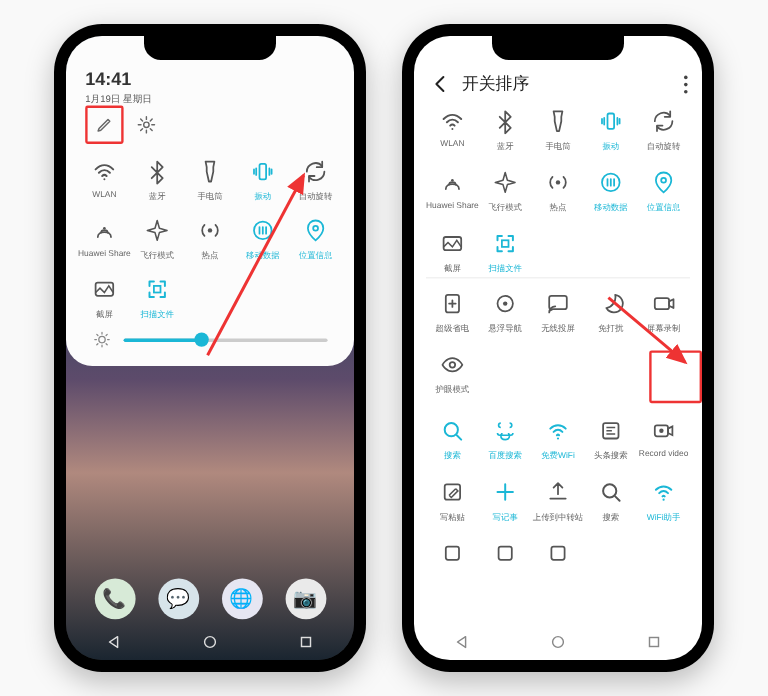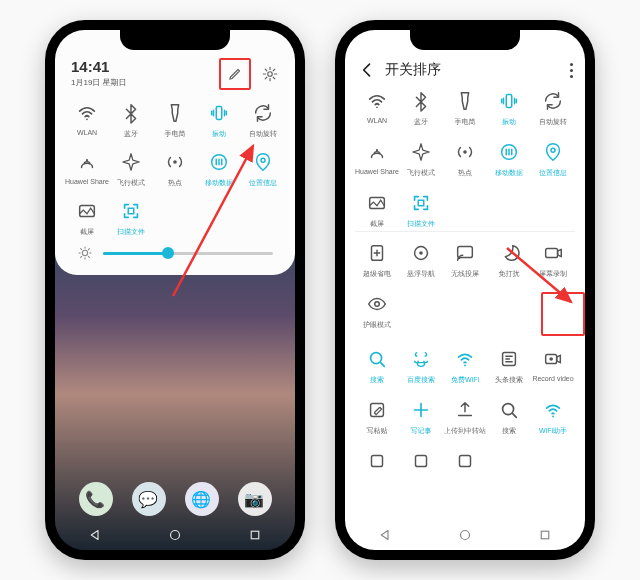--- a/index.html
+++ b/index.html
@@ -54,20 +54,21 @@
   .panel {
     position: absolute;
     top: 0; left: 0; right: 0;
     background: #fcfcfc;
     border-radius: 0 0 22px 22px;
     padding: 28px 10px 14px 10px;
   }
   .status-row {
     display: flex; align-items: flex-start; justify-content: space-between; padding: 0 6px;
     color: #333;
+    flex-direction: column;
   }
   .clock { display:flex; flex-direction:column; }
   .clock .time { font-size: 15px; font-weight: 600; }
   .clock .date { font-size: 8px; color:#555; margin-top:2px;}
   .top-actions { display:flex; align-items:center; gap:10px; }
   .edit-box {
     width: 28px; height: 28px; border: 2px solid #e33; border-radius:2px;
     display:flex; align-items:center; justify-content:center;
   }
   .ico { display:inline-flex; align-items:center; justify-content:center; color:#666; }

